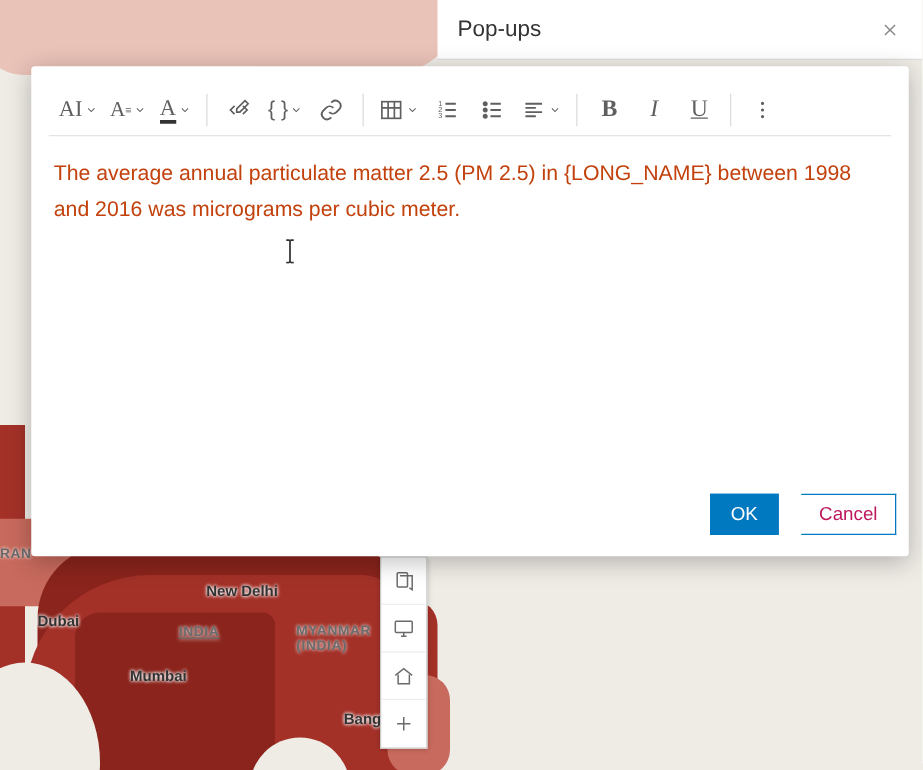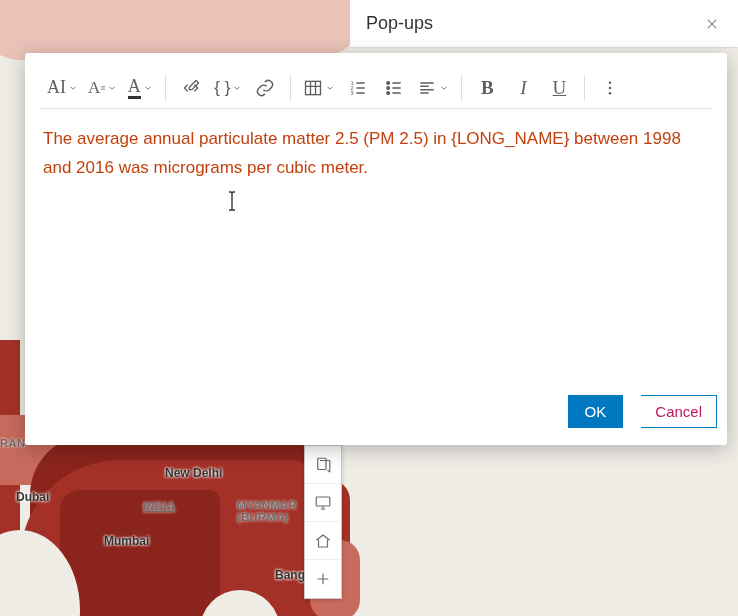--- a/index.html
+++ b/index.html
@@ -99,25 +99,25 @@
     <div class="landmass darker" style="left:60px;top:490px;width:160px;height:160px;border-radius:20px 10px 0 90px;"></div>
     <div class="landmass" style="left:230px;top:480px;width:120px;height:140px;border-radius:20px;"></div>
     <div class="landmass lighter" style="left:310px;top:540px;width:50px;height:80px;border-radius:20px;"></div>
 
     <div class="coast" style="left:-40px;top:530px;width:120px;height:160px;"></div>
     <div class="coast" style="left:200px;top:590px;width:80px;height:80px;"></div>
 
     <div class="city-label" style="left:117px;top:466px;margin-left:48px;">New Delhi</div>
     <div class="city-label" style="left:104px;top:534px;">Mumbai</div>
     <div class="city-label" style="left:275px;top:568px;">Bangkok</div>
-    <div class="city-label" style="left:16px;top:490px;">Dubai</div>
+    <div class="city-label" style="left:0px;top:490px;padding-left:30px;">Dubai</div>
     <div class="country-label" style="left:143px;top:500px;text-decoration:underline;">INDIA</div>
     <div class="country-label" style="left:237px;top:499px;line-height:1.1;">
       <span>MYANMAR</span><br>
-      <span>(BURMA)</span>
+      <span>(INDIA)</span>
     </div>
     <div class="country-label" style="left:0;top:437px;">RAN</div>
   </div>
 
   <div class="map-tools">
     <div class="map-tool">
       <svg class="icon" width="18" height="18" viewBox="0 0 24 24" fill="none" stroke="currentColor" stroke-width="1.6">
           <rect x="5" y="3" width="11" height="15" rx="1"></rect>
           <path d="M8 6h13v15l-3-2"></path>
         </svg>

